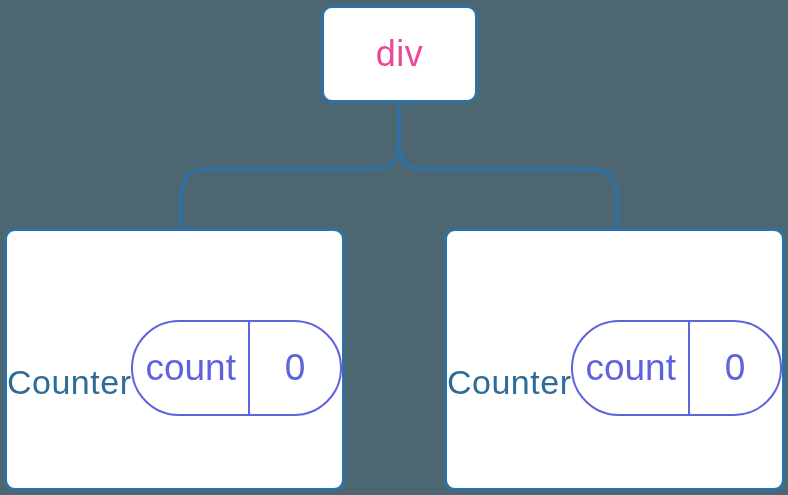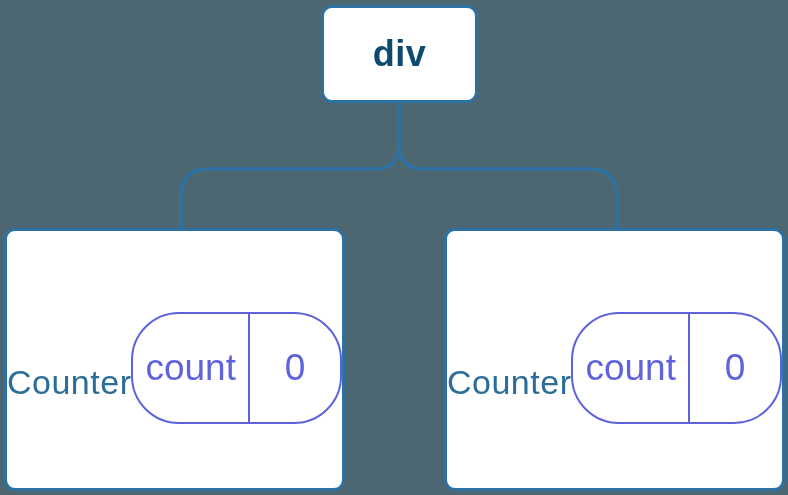--- a/index.html
+++ b/index.html
@@ -33,23 +33,23 @@
   .root-node {
     left: 321px;
     top: 5px;
     width: 157px;
     height: 98px;
     display: flex;
     align-items: center;
     justify-content: center;
   }
   .root-label {
-    color: #0c4a6e;
+    color: #ec4899;
     font-size: 36px;
-    font-weight: 700;
+    font-weight: 400;
     letter-spacing: 0.5px;
   }
   .counter-node {
     top: 228px;
     width: 341px;
     height: 263px;
     display: flex;
     flex-direction: row;
     align-items: center;
   }
@@ -59,21 +59,21 @@
     margin-top: 44px;
     line-height: 46px;
     font-size: 34px;
     font-weight: 500;
     color: #2B6D97;
     letter-spacing: 0.5px;
   }
   .state-pill {
     margin-top: 17px;
     width: 264px;
-    height: 112px;
+    height: 96px;
     box-sizing: border-box;
     border: 2px solid #5E62DC;
     border-radius: 48px;
     background: #FFFFFF;
     display: flex;
     align-items: stretch;
     overflow: hidden;
   }
   .state-key-cell {
     flex: 1;

